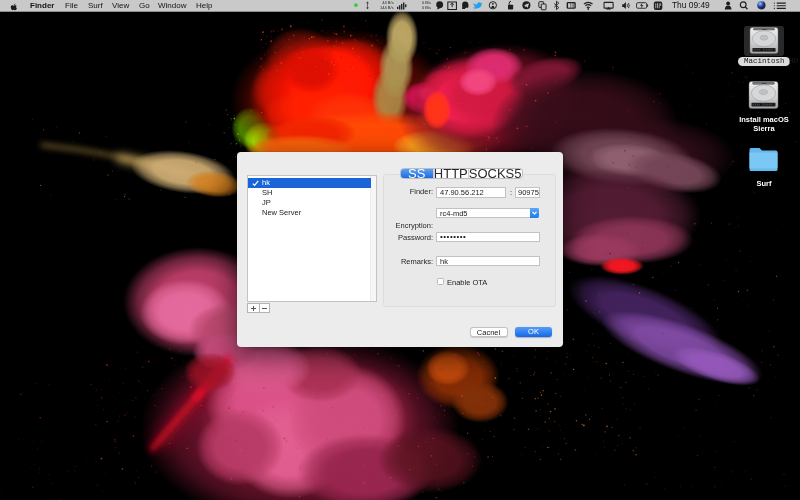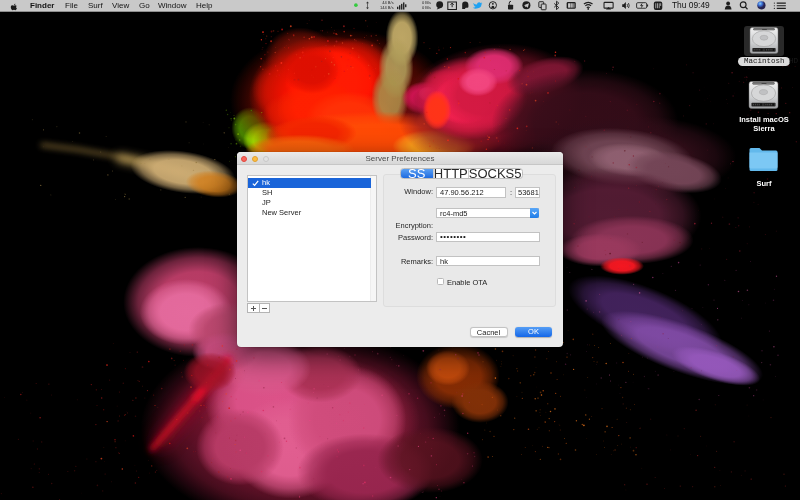--- a/index.html
+++ b/index.html
@@ -1716,26 +1716,20 @@
     </svg>
     <div class="dlabel" style="left:734px;top:115px;width:60px;">Install macOS<br>Sierra</div>
     <svg class="dicon" style="left:748px;top:145px;" width="32" height="28" viewBox="0 0 32 28">
       <path d="M1.5 4.5 a1.5 1.5 0 0 1 1.5 -1.5 h8.5 l2.5 2.5 h14 a1.5 1.5 0 0 1 1.5 1.5 v17.5 a1.5 1.5 0 0 1 -1.5 1.5 h-25 a1.5 1.5 0 0 1 -1.5 -1.5 z" fill="#63b9ec"></path>
       <path d="M1.5 7.5 h28 v14.5 a1.5 1.5 0 0 1 -1.5 1.5 h-25 a1.5 1.5 0 0 1 -1.5 -1.5 z" fill="#7cc8f4"></path>
     </svg>
     <div class="dlabel" style="left:744px;top:179px;width:40px;">Surf</div>
   </div>
 
 <div id="win">
-  <div id="titlebar">
-    <div id="title">Server Preferences</div>
-    <div class="tl" style="left:3.5px;background:#f7645c;border:0.5px solid #e2463d;"></div>
-    <div class="tl" style="left:14.5px;background:#fcbc40;border:0.5px solid #e0a030;"></div>
-    <div class="tl" style="left:25.5px;background:#e2e2e2;border:0.5px solid #c8c8c8;"></div>
-  </div>
   <div id="list" style="width:130px;">
     <div id="listsb"></div>
     <div class="lrow sel" style="top:2px;">hk<svg style="position:absolute;left:3.5px;top:2px;" width="7" height="7" viewBox="0 0 7 7">
           <path d="M0.8 3.6 L2.6 5.4 L6.2 0.9" stroke="#fff" stroke-width="1.2" fill="none"></path>
         </svg></div>
     <div class="lrow" style="top:12px;">SH</div>
     <div class="lrow" style="top:22px;">JP</div>
     <div class="lrow" style="top:32px;">New Server</div>
   </div>
   <div id="pm">
@@ -1744,24 +1738,24 @@
       <path d="M5.5 2 V7 M3 4.5 H8 M14 4.5 H19" stroke="#555" stroke-width="1" fill="none"></path>
     </svg>
   </div>
   <div id="tabbox"></div>
   <div id="tabs">
     <div class="tab on">SS</div>
       <div class="tab">HTTP</div>
       <div class="tab">SOCKS5</div>
   </div>
 
-  <div class="flabel" style="right:130px;top:35px;width:60px;">Window:</div>
+  <div class="flabel" style="right:130px;top:35px;width:60px;">Finder:</div>
   <div class="tfield" style="left:199px;top:34.5px;width:70px;height:11px;line-height:10px;">47.90.56.212</div>
   <div class="abs" style="left:270px;top:35.5px;width:8px;text-align:center;font-size:7.5px;">:</div>
-  <div class="tfield" style="left:278px;top:34.5px;width:25px;height:11px;line-height:10px;padding-left:2px;">53681</div>
+  <div class="tfield" style="left:278px;top:34.5px;width:25px;height:11px;line-height:10px;padding-left:2px;">90975</div>
 
   <div class="flabel" style="right:130px;top:56.5px;width:60px;margin-top:12px;">Encryption:</div>
   <div class="tfield" style="left:199px;top:55.5px;width:103px;height:10px;">rc4-md5</div>
   <div class="abs" style="left:292.5px;top:55.5px;width:9.5px;height:10px;border-radius:0 2px 2px 0;background:linear-gradient(#5aa7f7,#1e7ce8);">
     <svg width="9" height="10" viewBox="0 0 9 10">
         <path d="M2.5 4 L4.5 6 L6.5 4" stroke="#fff" stroke-width="1.1" fill="none"></path>
       </svg>
   </div>
 
   <div class="flabel" style="right:130px;top:80.5px;width:60px;">Password:</div>

